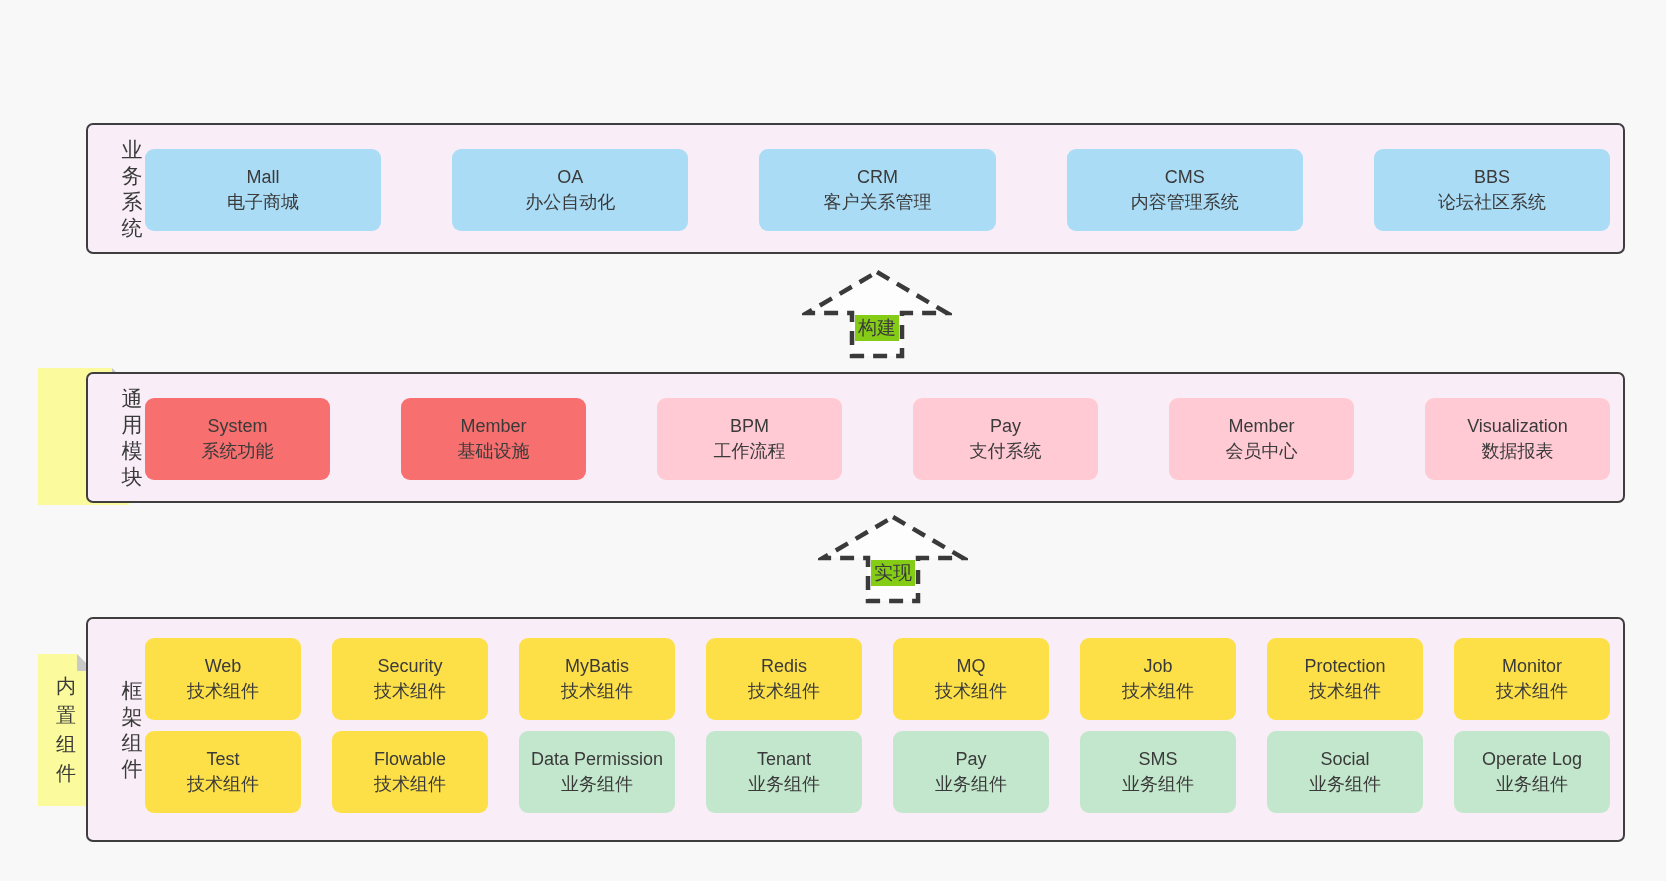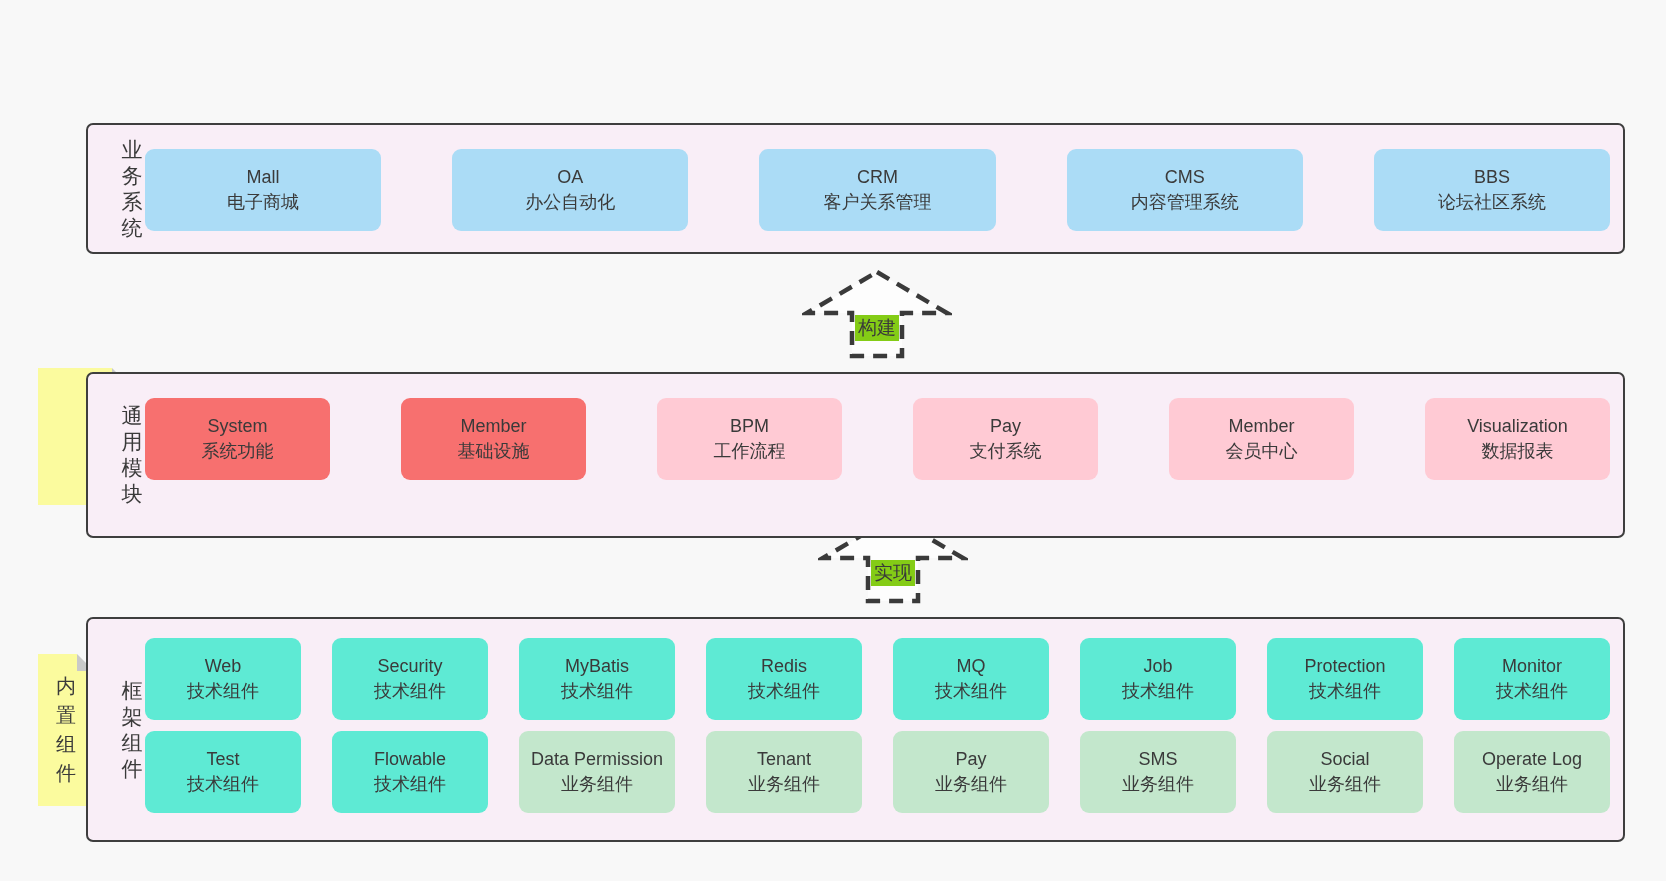--- a/index.html
+++ b/index.html
@@ -6,41 +6,41 @@
   body{
     width:1666px;height:881px;position:relative;overflow:hidden;
     background:#f8f8f8;color:#3a3a3a;
     font-family:"Liberation Sans","DejaVu Sans",sans-serif;
   }
   .section{
     position:absolute;left:86px;width:1539px;box-sizing:border-box;
     background:#f9eef7;border:2px solid #3e3e3e;border-radius:7px;z-index:1;
   }
   #sec-business{top:123px;height:131px;}
-  #sec-modules{top:372px;height:166px;}
+  #sec-modules{top:372px;height:131px;}
   #sec-framework{top:617px;height:225px;}
   .sec-label{
     position:absolute;left:13px;top:50%;transform:translateY(-50%);
     width:30px;font-size:21px;line-height:26px;text-align:center;
     word-break:break-all;letter-spacing:0;margin-left:16px;
   }
   .row{position:absolute;left:57px;right:13px;display:flex;gap:71px;height:82px;}
   .row-std{top:24px;}
   .row-fw{gap:31px;}
   .row-fw1{top:19px;}
   .row-fw2{top:112px;}
   .box{
     flex:1;border-radius:9px;box-sizing:border-box;
     display:flex;flex-direction:column;align-items:center;justify-content:center;
     font-size:18px;line-height:25px;text-align:center;padding:2px 6px;
   }
   .box-blue{background:#abdcf6;}
   .box-red{background:#f7706f;}
   .box-pink{background:#ffcad4;}
-  .box-green{background:#5eead4;}
+  .box-green{background:#fde047;}
   .box-lightgreen{background:#c3e7cc;}
   .note{
     position:absolute;left:38px;width:56px;background:#fbfb9e;z-index:0;
     display:flex;align-items:center;justify-content:center;
   }
   #note-modules{top:368px;height:137px;padding-left:35px;}
   #note-framework{top:654px;height:152px;}
   .note::before{
     content:"";position:absolute;top:0;right:0;width:0;height:0;
     border-style:solid;border-width:0 17px 17px 0;

